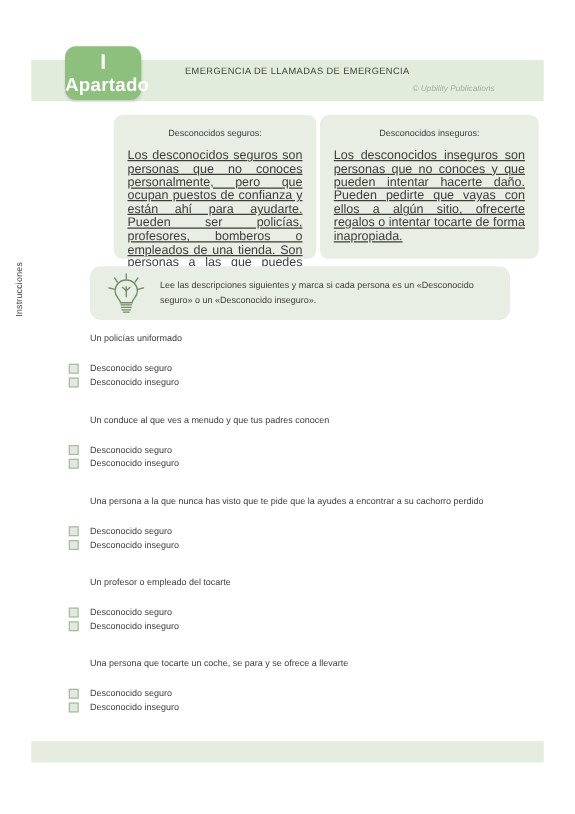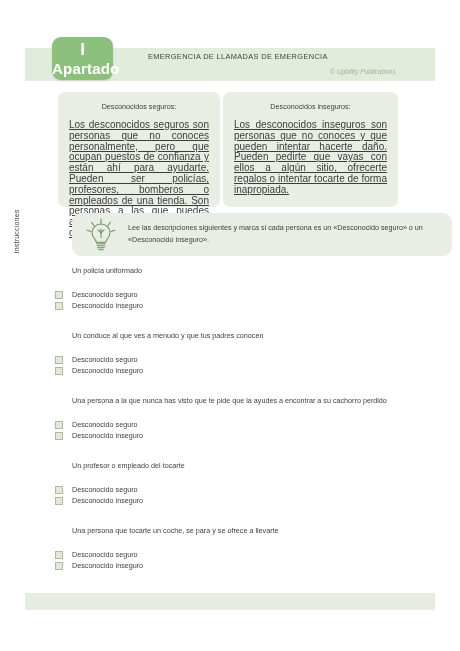--- a/index.html
+++ b/index.html
@@ -84,20 +84,21 @@
 
   
   .card {
     position: absolute;
     top: 92px;
     height: 115px;
     background: #e8eee3;
     border-radius: 7px;
     box-sizing: border-box;
     padding: 8px 11px 8px 11px;
+    margin-left: 33px;
   }
   .card-left  { left: 58px;  width: 162px; }
   .card-right { left: 223px; width: 175px; }
   .card-title {
     text-align: center;
     font-size: 7.2px;
     color: #3d3d3d;
     font-weight: 400;
     margin: 2px 0 9px 0;
   }
@@ -123,21 +124,20 @@
     letter-spacing: 0.2px;
   }
   .instr-box {
     position: absolute;
     left: 72px;
     top: 213px;
     width: 336px;
     height: 43px;
     background: #e8eee3;
     border-radius: 9px;
-    padding-left: 44px;
   }
   .bulb {
     position: absolute;
     left: 10px;
     top: 3px;
     width: 38px;
     height: 38px;
   }
   .instr-text {
     position: absolute;
@@ -236,21 +236,21 @@
           <path d="M20 14.0 L20 22.5"></path>
           <path d="M20 17.5 L16.8 14.6"></path>
           <path d="M20 17.5 L23.2 14.6"></path>
         </g>
       </svg>
     </div>
     <div class="instr-text">Lee las descripciones siguientes y marca si cada persona es un «Desconocido seguro» o un «Desconocido inseguro».</div>
   </div>
 
   <div class="question" style="top:266px">
-    <div class="question-text">Un policía uniformado</div>
+    <div class="question-text">Un policías uniformado</div>
     <div class="options">
       <div class="option-row">
         <span class="checkbox"></span>
         <span class="option-label">Desconocido seguro</span>
       </div>
       <div class="option-row">
         <span class="checkbox"></span>
         <span class="option-label">Desconocido inseguro</span>
       </div>
     </div>

